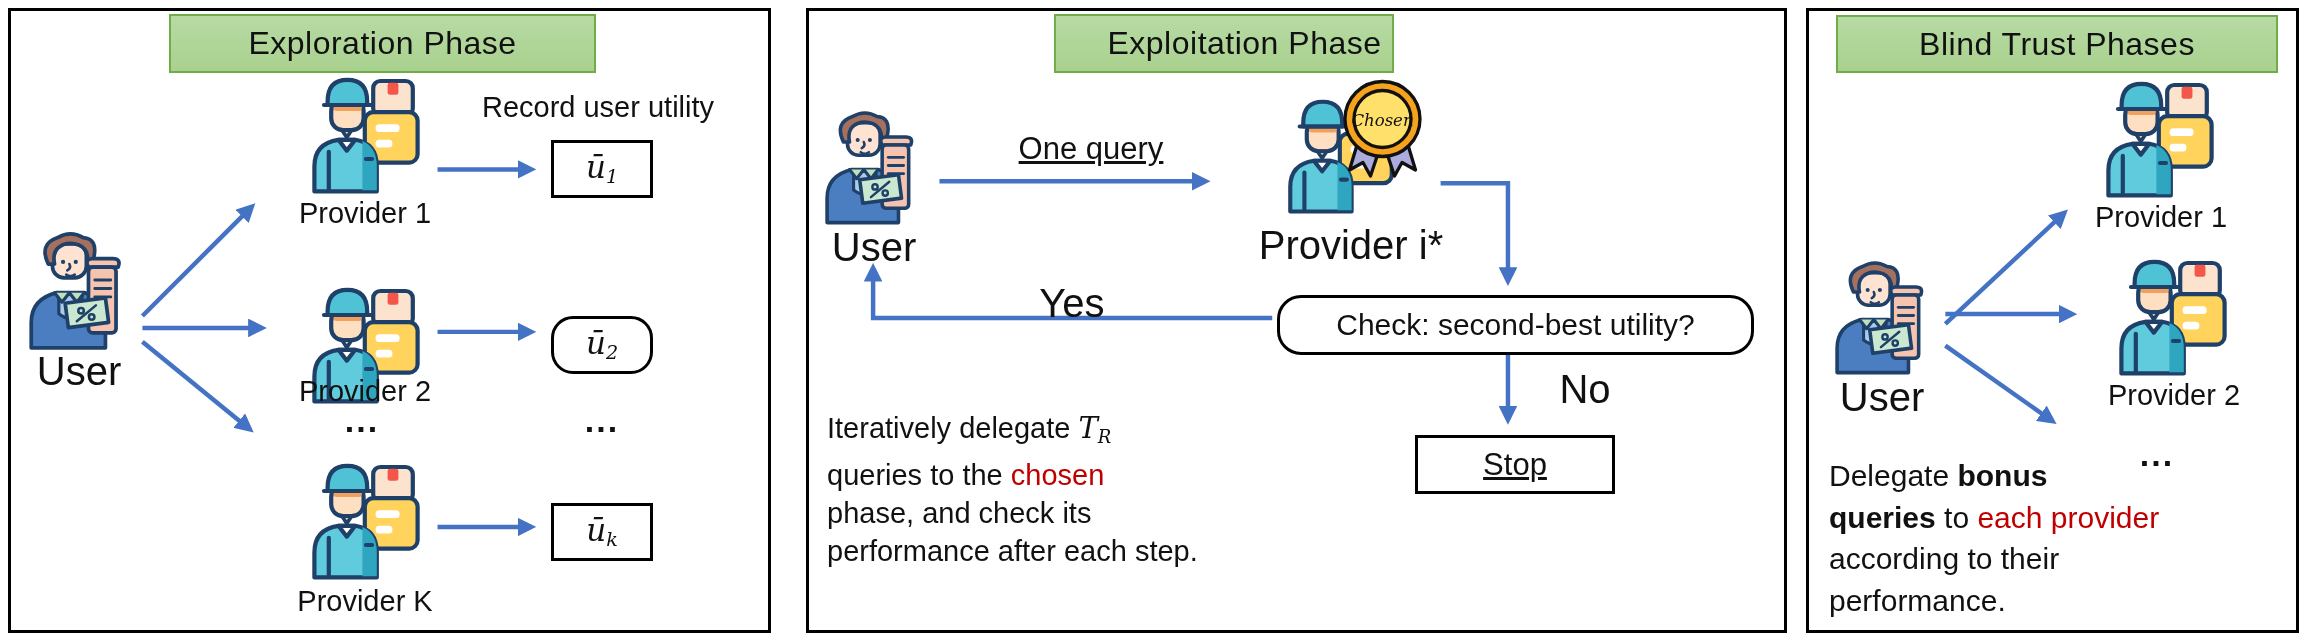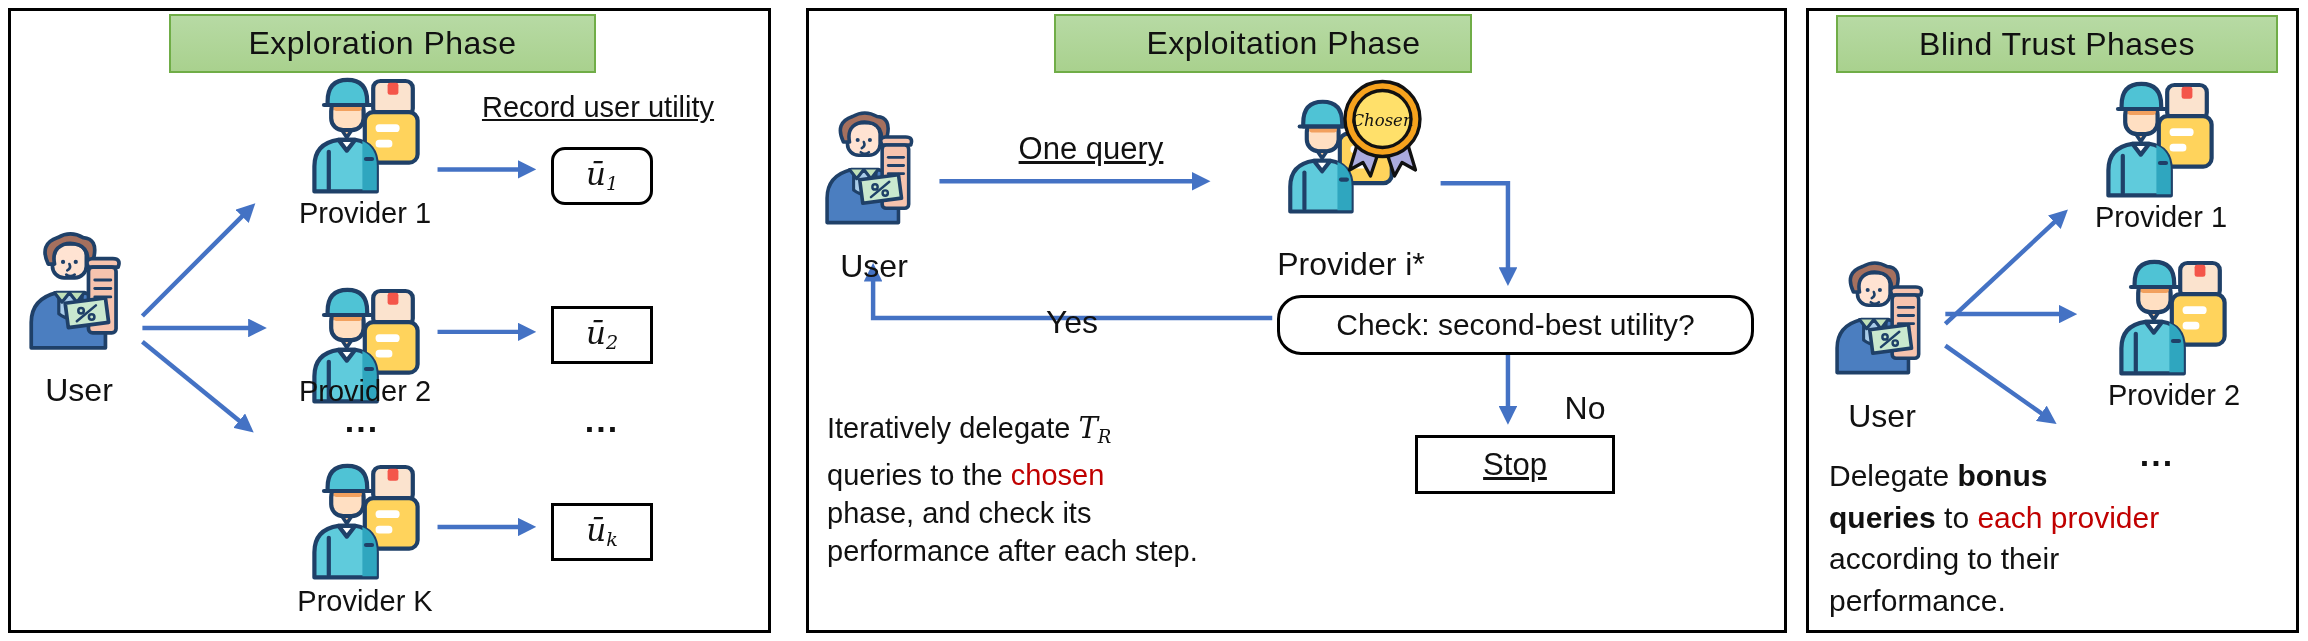--- a/index.html
+++ b/index.html
@@ -16,21 +16,21 @@
   #panel3{left:1806px;width:493px;padding-left:41px;}
 
   .phase-header{
     position:absolute; box-sizing:border-box;
     background:linear-gradient(180deg,#b7daa4,var(--header_fill,#A9D18E));
     border:2.5px solid var(--header_border,#70AD47);
     display:flex; align-items:center; justify-content:center;
     font-size:32px; letter-spacing:.5px;
   }
   .lbl{position:absolute; text-align:center; white-space:nowrap;}
-  .f32{font-size:32px;margin-top:23px;} .f31{font-size:31px;text-decoration:underline;} .f29{font-size:29px;} .f30{font-size:30px;}
+  .f32{font-size:40px;} .f31{font-size:31px;text-decoration:underline;} .f29{font-size:29px;} .f30{font-size:30px;}
   .dots{font-size:34px; font-weight:bold; letter-spacing:2px;}
 
   .icon{position:absolute;}
   .icon svg{width:100%;height:100%;display:block;}
 
   .flowbox{
     position:absolute; box-sizing:border-box; background:#fff;
     border:3px solid #000; display:flex; align-items:center; justify-content:center;
     white-space:nowrap;
   }
@@ -114,21 +114,21 @@
       <path class="arrow" marker-end="url(#ah)" d="M132 334 L240 422"></path>
       <path class="arrow" marker-end="url(#ah)" d="M430 160 L524 160"></path>
       <path class="arrow" marker-end="url(#ah)" d="M430 324 L524 324"></path>
       <path class="arrow" marker-end="url(#ah)" d="M430 521 L524 521"></path>
     </svg>
 
     <div class="phase-header" style="left:158px;top:3px;width:427px;height:59px;">
       <span>Exploration Phase</span>
     </div>
 
-    <div class="lbl f29" style="left:420px;top:80px;width:334px;text-decoration:underline;">Record user utility</div>
+    <div class="lbl f29" style="left:420px;top:80px;width:334px;">Record user utility</div>
 
     <div class="icon" style="left:16px;top:218px;width:106px;height:122px;">
       <svg viewBox="0 0 100 115">
           <use href="#sym-user"></use>
         </svg>
     </div>
     <div class="lbl f32" style="left:0px;top:338px;width:136px;">User</div>
 
     <div class="icon" style="left:294px;top:64px;width:122px;height:120px;">
       <svg viewBox="0 0 100 100">
@@ -146,42 +146,42 @@
 
     <div class="lbl dots" style="left:296px;top:390px;width:110px;">...</div>
 
     <div class="icon" style="left:294px;top:450px;width:122px;height:120px;">
       <svg viewBox="0 0 100 100">
           <use href="#sym-provider"></use>
         </svg>
     </div>
     <div class="lbl f29" style="left:268px;top:574px;width:172px;">Provider K</div>
 
-    <div class="flowbox ubox" style="top:136px;border-radius:14px;">
+    <div class="flowbox ubox" style="top:129px;">
         <div class="cap-line"><span class="seg-i">ū</span><span class="seg-isub">1</span></div>
       </div>
-    <div class="flowbox ubox" style="top:295px;">
+    <div class="flowbox ubox" style="top:305px;border-radius:22px;">
         <div class="cap-line"><span class="seg-i">ū</span><span class="seg-isub">2</span></div>
       </div>
     <div class="lbl dots" style="left:540px;top:390px;width:102px;">...</div>
     <div class="flowbox ubox" style="top:492px;">
         <div class="cap-line"><span class="seg-i">ū</span><span class="seg-isub">k</span></div>
       </div>
 
   </section>
 
   <section class="panel" id="panel2">
     <svg class="arrows" viewBox="0 0 981 625">
       <path class="arrow" marker-end="url(#ah)" d="M130 172 L398 172"></path>
       <path class="arrow" marker-end="url(#ah)" d="M636 174 L704 174 L704 272"></path>
       <path class="arrow" marker-end="url(#ah)" d="M704 347 L704 412"></path>
       <path class="arrow" marker-end="url(#ah)" d="M466 310 L63 310 L63 260"></path>
     </svg>
 
-    <div class="phase-header" style="left:245px;top:3px;width:418px;height:59px;padding-left:41px;">
+    <div class="phase-header" style="left:245px;top:3px;width:340px;height:59px;padding-left:41px;">
       <span>Exploitation Phase</span>
     </div>
 
     <div class="icon" style="left:14px;top:96px;width:102px;height:120px;">
       <svg viewBox="0 0 100 115">
           <use href="#sym-user"></use>
         </svg>
     </div>
     <div class="lbl f32" style="left:0px;top:214px;width:130px;">User</div>
 

